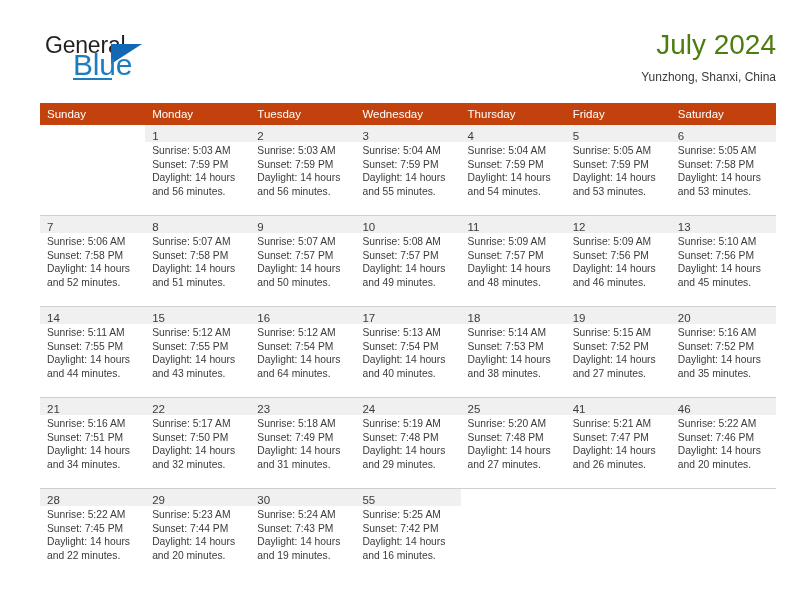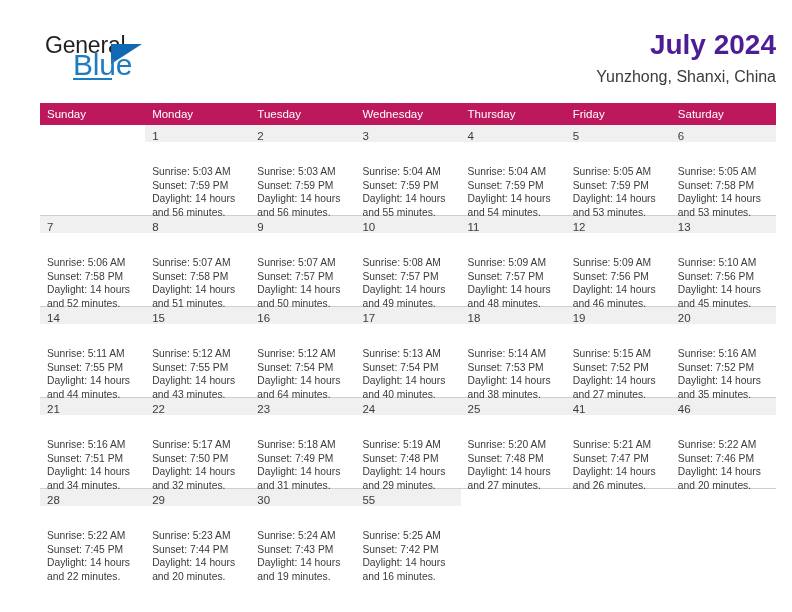--- a/index.html
+++ b/index.html
@@ -74,44 +74,43 @@
   }
 
   .titles {
     position: absolute;
     right: 0;
     top: 0;
     text-align: right;
   }
   .month-title {
     font-size: 28px;
-    color: #4c1d95;
+    color: #4d7c0f;
     line-height: 34px;
     white-space: nowrap;
-    font-weight: bold;
   }
   .location-title {
-    font-size: 16px;
+    font-size: 12px;
     color: #3b3b3b;
     line-height: 20px;
     margin-top: 5px;
     white-space: nowrap;
   }
 
   
   .calendar {
     position: absolute;
     left: 28px;
     top: 103px;
     width: 736px;
     border-collapse: collapse;
     table-layout: fixed;
   }
   .calendar th {
-    background: #be185d;
+    background: #c2410c;
     color: #ffffff;
     font-size: 11.5px;
     font-weight: normal;
     text-align: left;
     padding: 5px 0 5px 7px;
     height: 11px;
     border: none;
   }
   .calendar td {
     vertical-align: top;
@@ -134,21 +133,21 @@
     height: 17px;
     padding: 1px 0 0 7px;
     box-sizing: border-box;
   }
   .daynum {
     font-size: 11.5px;
     color: #3b3b3b;
     line-height: 15px;
   }
   .cell-lines {
-    padding: 23px 6px 0 7px;
+    padding: 2px 6px 0 7px;
   }
   .cell-line {
     font-size: 10.3px;
     color: #3b3b3b;
     line-height: 13.6px;
     white-space: nowrap;
   }
 </style>
 </head>
 <body>

